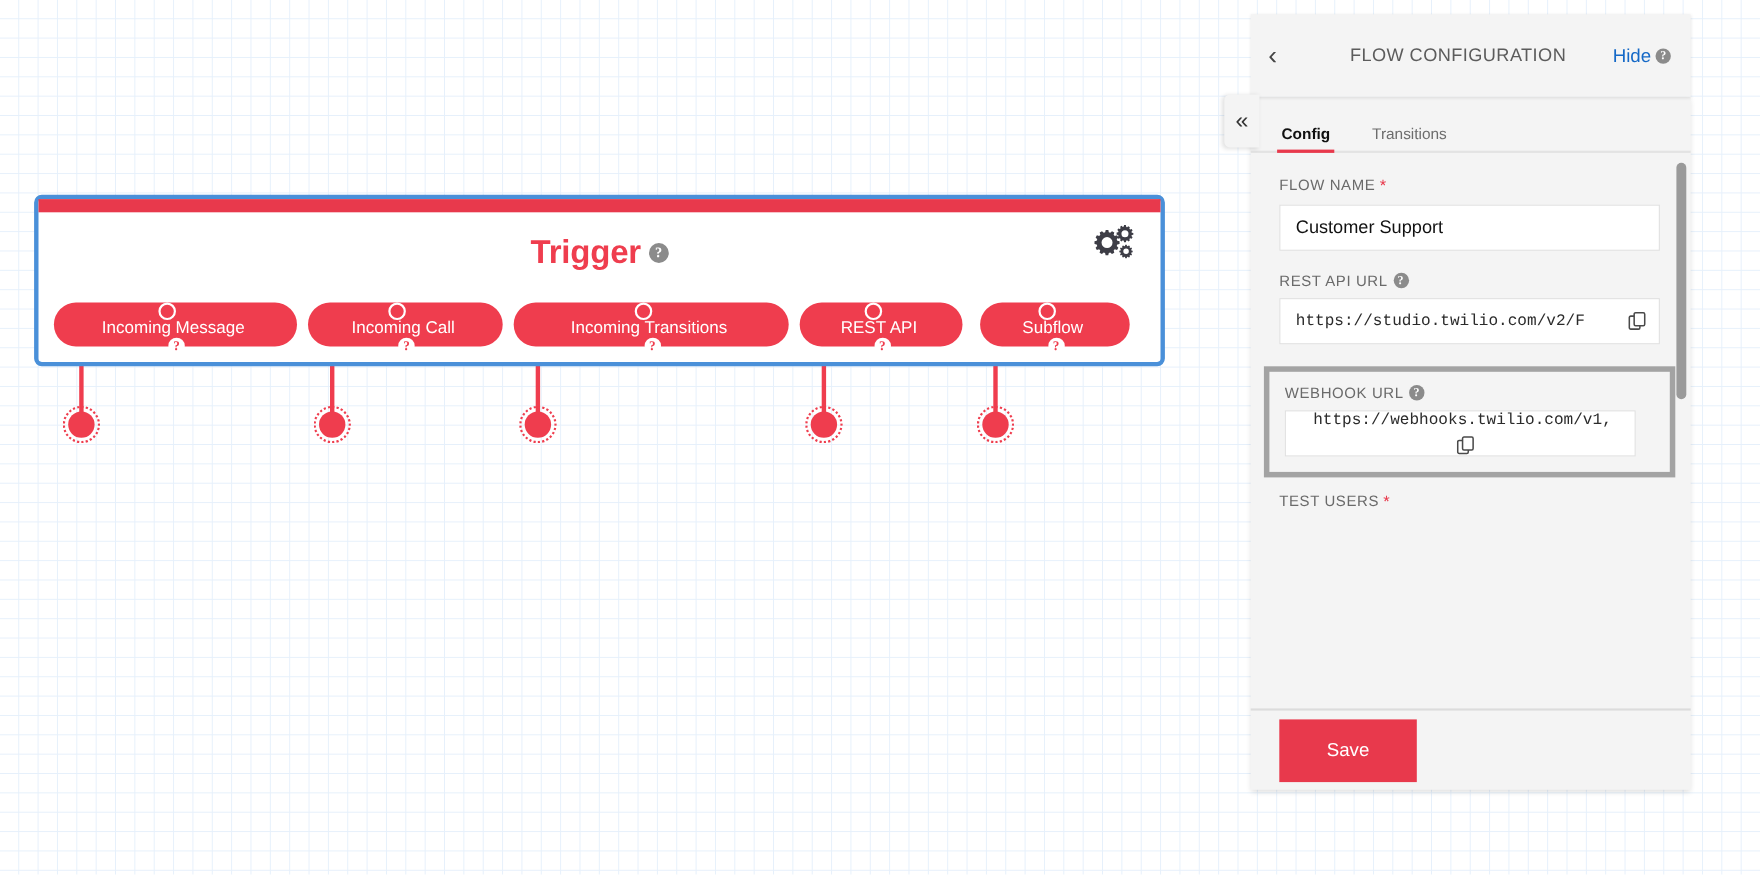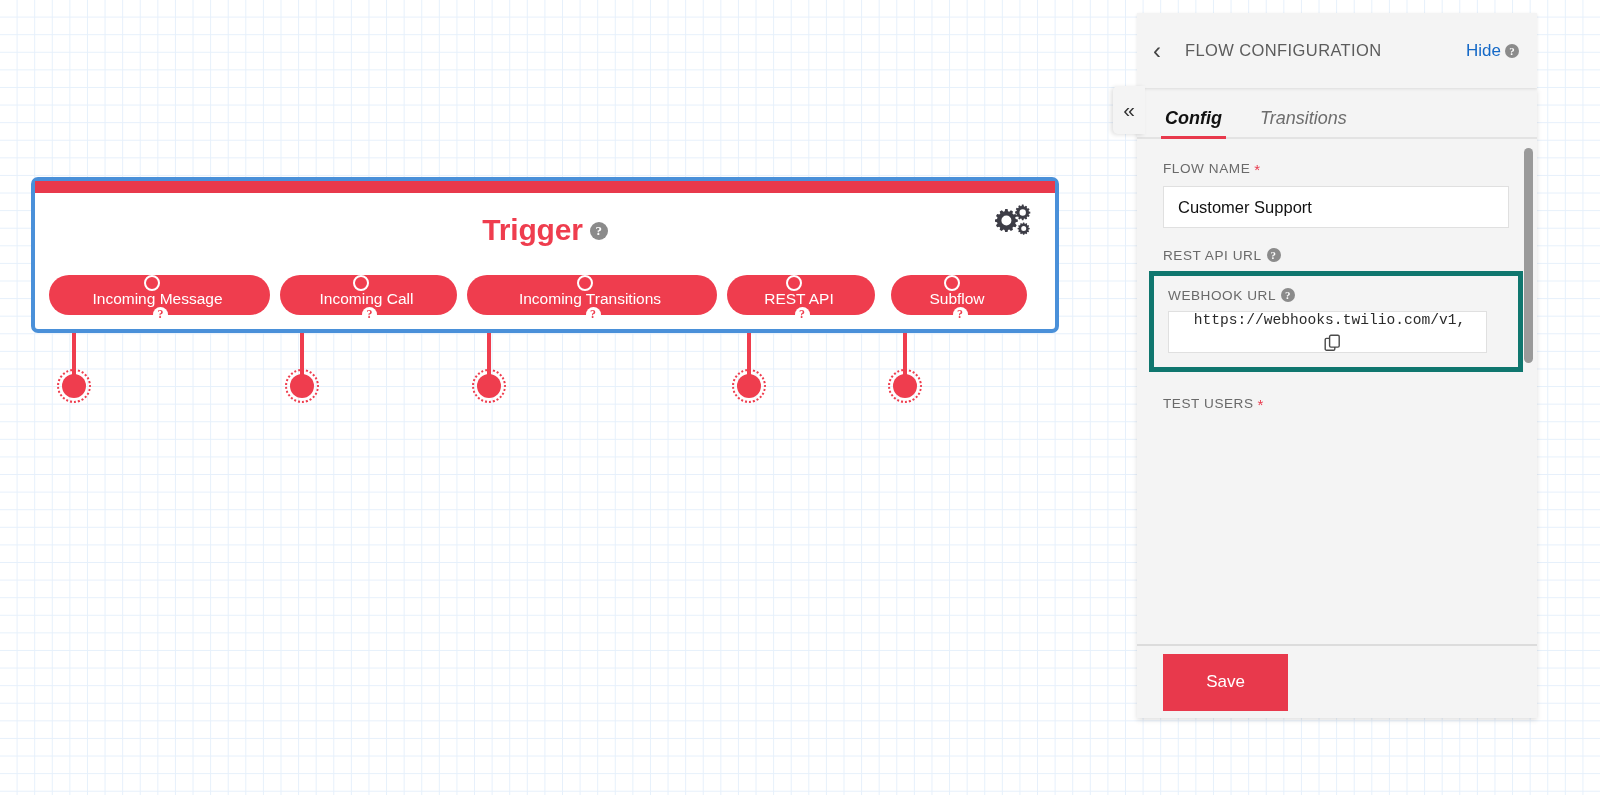--- a/index.html
+++ b/index.html
@@ -185,20 +185,21 @@
   }
   #back-chevron {
     width: 26px;
     color: #444;
     font-size: 24px;
     line-height: 1;
     cursor: pointer;
   }
   #panel-title {
     flex: 1;
+    text-align: center;
     color: #5c5c5c;
     font-size: 16.5px;
     letter-spacing: 0.4px;
     padding-left: 6px;
   }
   #hide-link {
     color: #1569c7;
     font-size: 17px;
     cursor: pointer;
   }
@@ -223,27 +224,26 @@
     left: 0; top: 0;
     width: 100%;
     height: 51px;
     display: flex;
     align-items: flex-end;
     padding-left: 24px;
     box-sizing: border-box;
     border-bottom: 2px solid #e3e3e3;
   }
   .tab {
-    font-size: 18px;
+    font-size: 14px;
     color: #6d6d6d;
     padding: 0 4px 8px 4px;
     margin-right: 30px;
     position: relative;
     cursor: pointer;
-    font-style: italic;
   }
   .tab.active {
     color: #111;
     font-weight: bold;
   }
   .tab.active::after {
     content: "";
     position: absolute;
     left: 0; right: 0;
     bottom: -2px;
@@ -300,23 +300,23 @@
   }
   .copy-btn {
     flex: 0 0 auto;
     margin-left: 6px;
     width: 18px;
     height: 18px;
     cursor: pointer;
   }
 
   #webhook-block {
-    border: 5px solid #0f766e;
+    border: 5px solid #a3a3a3;
     padding: 12px 31px 4px 14px;
-    margin: 0 -14px 24px -14px;
+    margin: 0 -14px 14px -14px;
     box-sizing: border-box;
   }
   #webhook-block .text-input { margin-bottom: 10px; flex-direction: column; }
 
   #testusers-box {
     width: 100%;
     height: 108px;
     background: #ffffff;
     border: 1px solid #e0e0e0;
     box-sizing: border-box;
@@ -467,20 +467,29 @@
       <span>FLOW NAME</span>
       <span class="req-star">*</span>
     </div>
     <div class="text-input">
       <span>Customer Support</span>
     </div>
 
     <div class="field-label">
       <span>REST API URL</span>
       <span class="help-badge small">?</span>
+    </div>
+    <div class="text-input mono-input">
+      <span class="mono-text">https://studio.twilio.com/v2/F</span>
+      <span class="copy-btn">
+        <svg width="18" height="18" viewBox="0 0 18 18" aria-hidden="true">
+          <rect x="1.2" y="4.4" width="9.6" height="11.8" rx="1.3" fill="none" stroke="#4a4a4a" stroke-width="1.4"></rect>
+          <rect x="5.6" y="1.3" width="9.6" height="11.8" rx="1.3" fill="#ffffff" stroke="#4a4a4a" stroke-width="1.4"></rect>
+        </svg>
+      </span>
     </div>
 
     <div id="webhook-block">
       <div class="field-label">
         <span>WEBHOOK URL</span>
         <span class="help-badge small">?</span>
       </div>
       <div class="text-input mono-input">
         <span class="mono-text">https://webhooks.twilio.com/v1,</span>
         <span class="copy-btn">

